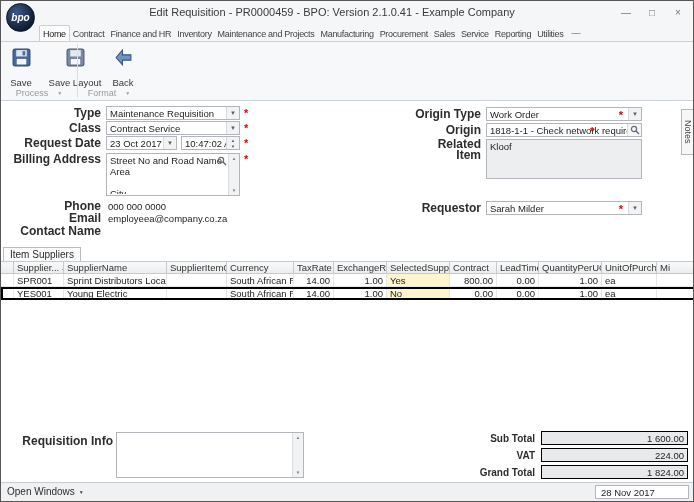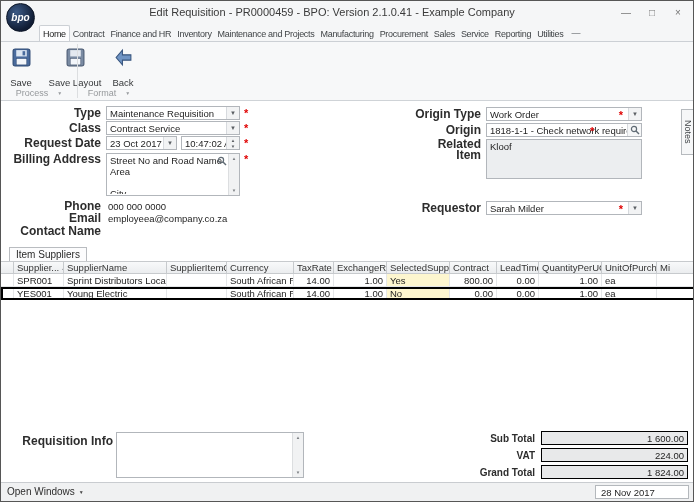--- a/index.html
+++ b/index.html
@@ -44,21 +44,21 @@
   .mb-text{position:absolute;left:3px;top:1px;right:13px;bottom:1px;white-space:pre-line;line-height:11px;overflow:hidden;}
   .scrollstrip{position:absolute;right:0;top:0;bottom:0;width:11px;background:#f1f2f3;border-left:1px solid #dcdee0;display:flex;flex-direction:column;justify-content:space-between;align-items:center;}
   .scrollstrip span{font-size:4.5px;color:#7c7f83;padding:2px 0;}
   .mb-search{position:absolute;right:12px;top:2px;}
   .plain-val{position:absolute;font-size:9.5px;color:#1e1e1e;white-space:nowrap;}
   .graybox{background:#eceef0;}
   .notes-tab{position:absolute;right:-1px;top:108px;width:13px;height:46px;border:1px solid #b6babe;background:#f6f7f8;writing-mode:vertical-rl;display:flex;align-items:center;justify-content:center;font-size:9px;color:#3f4346;z-index:4;}
 
   
   .grid-section{position:absolute;top:246px;left:0;right:0;height:179px;background:#fff;}
-  .grid-tab{position:absolute;left:8px;top:0;height:14px;padding:0 6px;background:#fcfcfd;border:1px solid #b9bcc0;border-bottom:none;font-size:10px;display:flex;align-items:center;color:#2b2b2b;z-index:2;}
+  .grid-tab{position:absolute;left:2px;top:0;height:14px;padding:0 6px;background:#fcfcfd;border:1px solid #b9bcc0;border-bottom:none;font-size:10px;display:flex;align-items:center;color:#2b2b2b;z-index:2;}
   .grid-table{position:absolute;top:14px;left:0;width:697px;}
   .grow{display:flex;height:13px;}
   .gcell{height:13px;border-right:1px solid #e4e6e8;border-bottom:1px solid #e4e6e8;font-size:9.5px;padding:0 3px;display:flex;align-items:center;white-space:nowrap;overflow:hidden;background:#fff;}
   .grow.header .gcell{background:linear-gradient(#f8f9fa,#ebedef);border-right:1px solid #c7cacd;border-bottom:1px solid #c7cacd;border-top:1px solid #c7cacd;color:#333;}
   .gcell.num{justify-content:flex-end;}
   .gcell.yellow{background:#fdf6cf;}
   .grow.selected{outline:2px solid #000;outline-offset:-2px;}
   .c-ind{width:13px;padding:0;}
   .c0{width:50px;}.c1{width:103px;}.c2{width:60px;}.c3{width:67px;}.c4{width:40px;}.c5{width:53px;}
   .c6{width:63px;}.c7{width:47px;}.c8{width:42px;}.c9{width:63px;}.c10{width:55px;}.c11{width:40px;border-right:none;}

